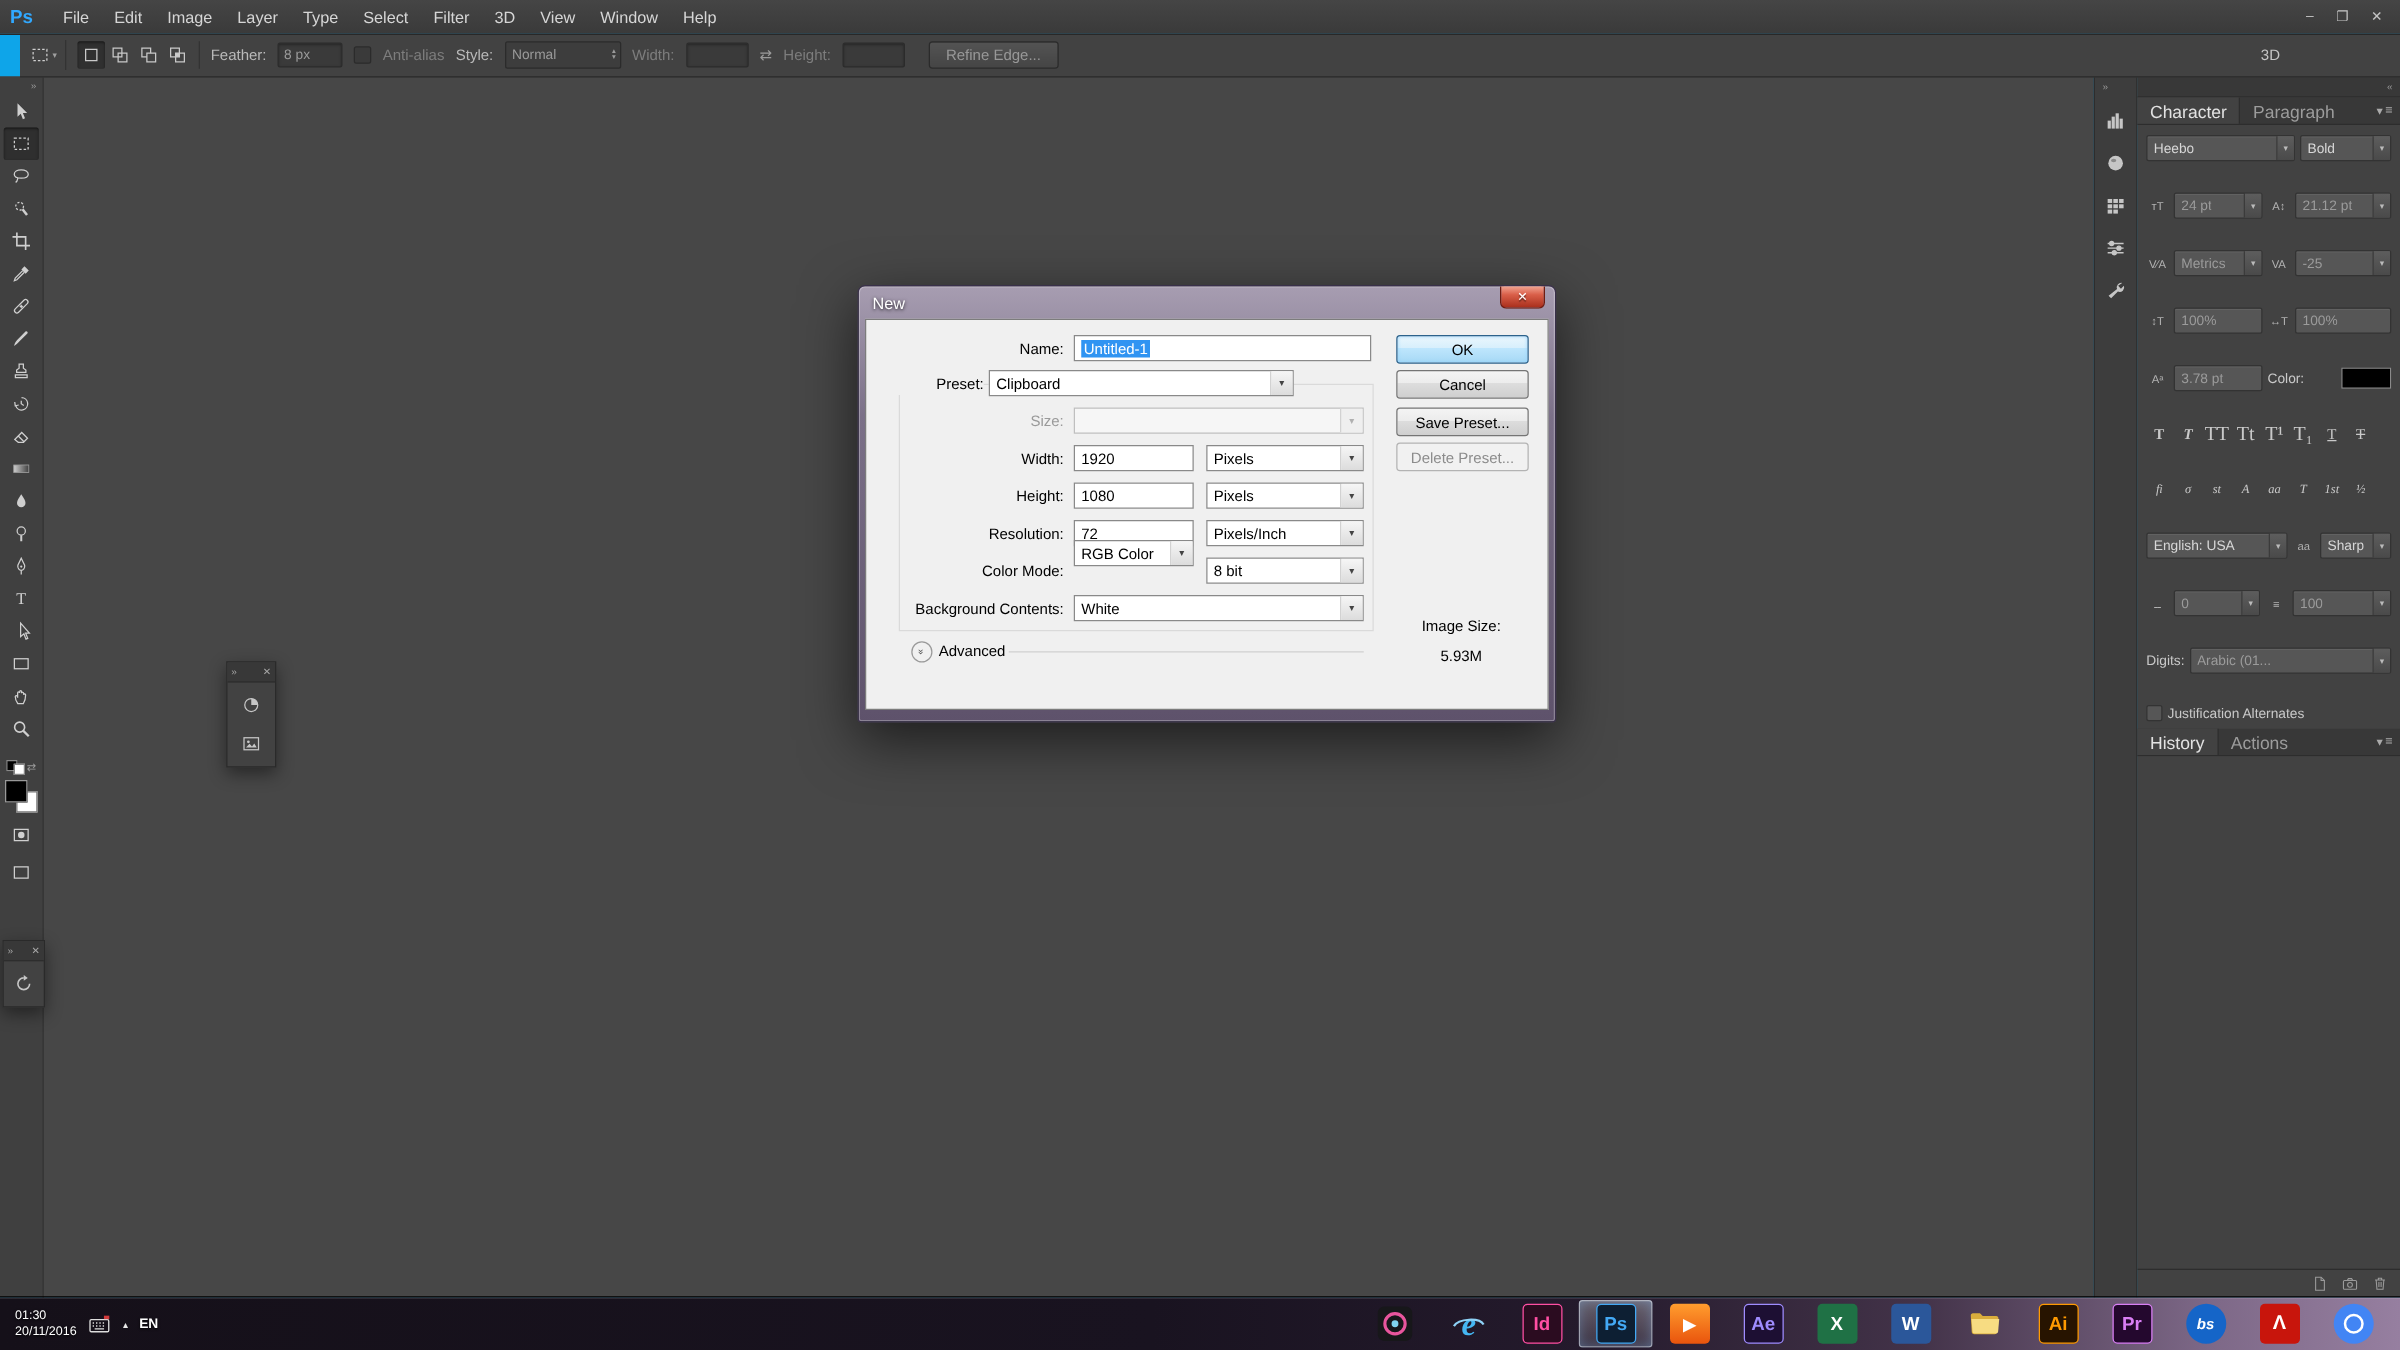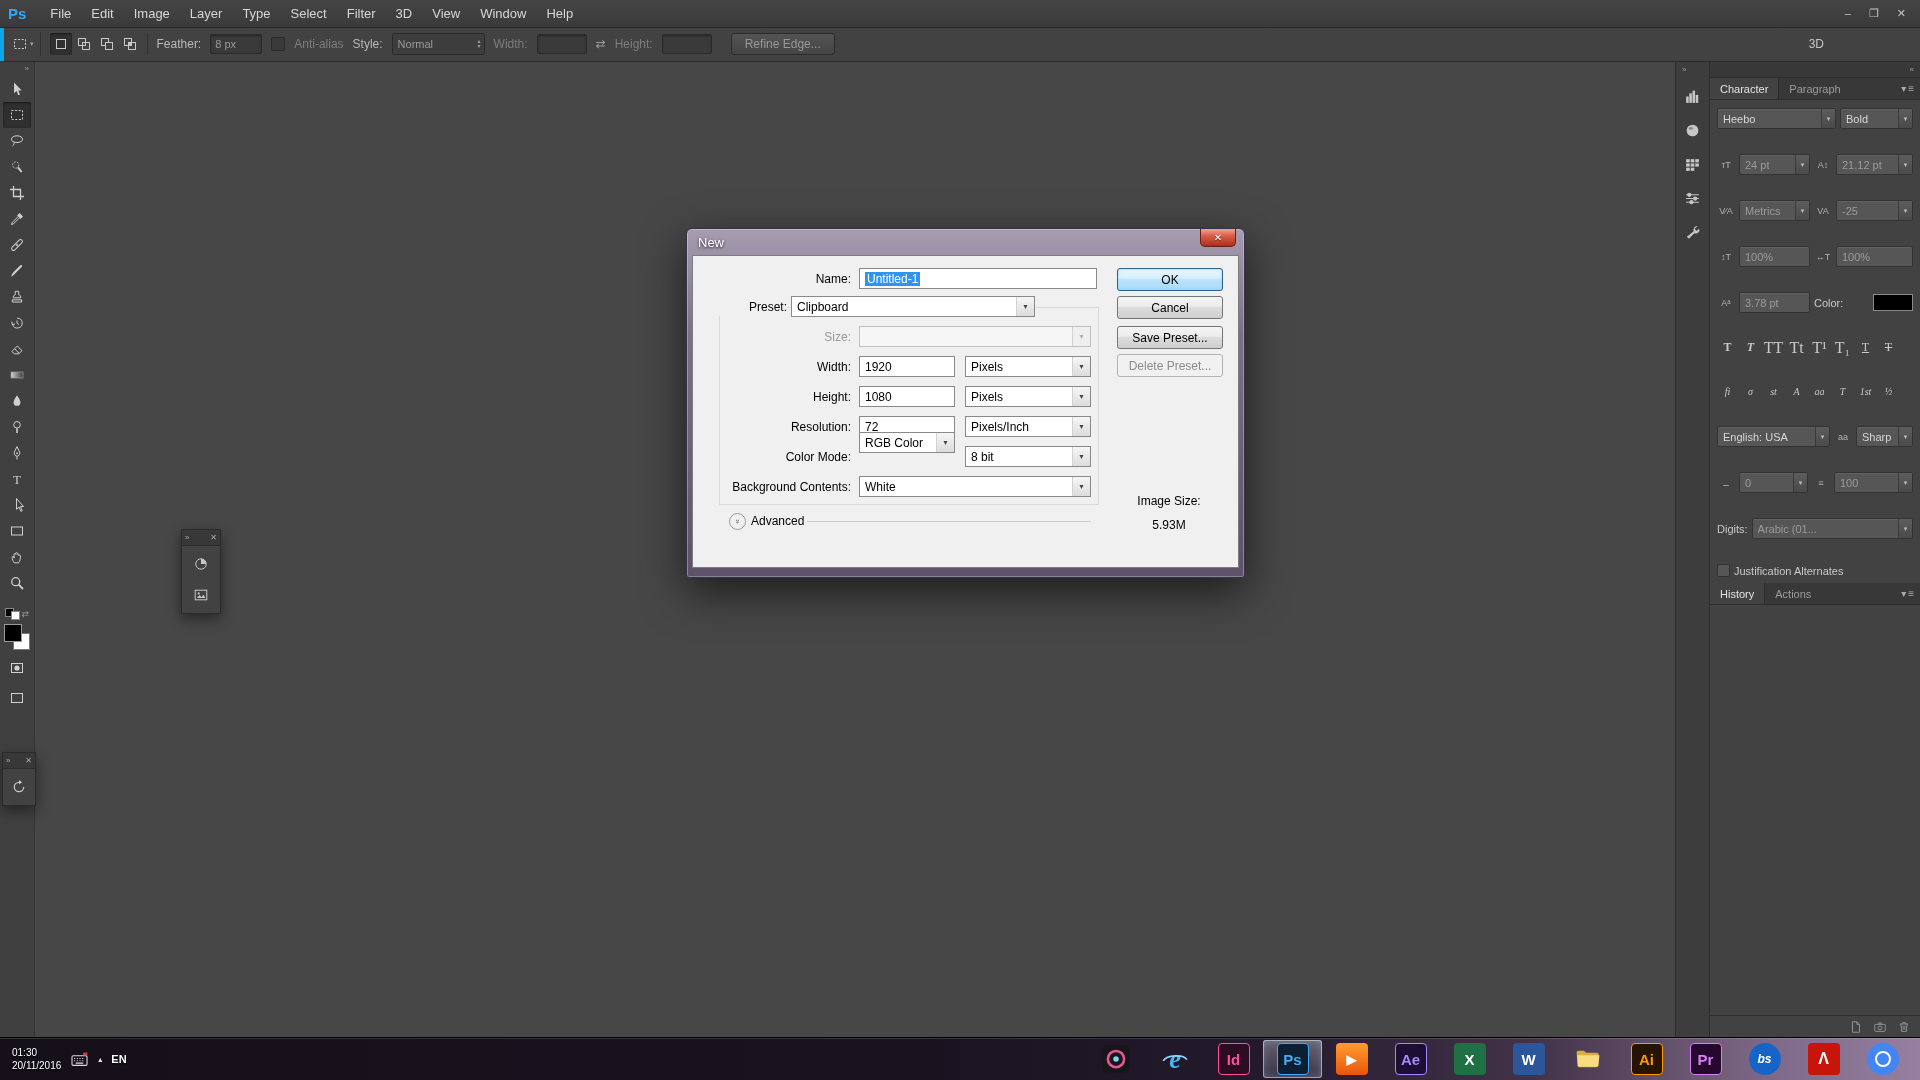--- a/index.html
+++ b/index.html
@@ -6,21 +6,21 @@
   #screen{position:relative;width:1920px;height:1080px;background:#0ea5e9;overflow:hidden;
           font-family:"Liberation Sans",sans-serif;-webkit-font-smoothing:antialiased;}
   
   .menu-bar{position:absolute;top:0;left:0;right:0;height:27px;background:linear-gradient(#454545,#3a3a3a);
             border-bottom:1px solid #282828;display:flex;align-items:center;z-index:30;}
   .ps-logo{color:#31a8ff;font-weight:bold;font-size:15px;margin:0 14px 0 8px;}
   .menu-item{padding:0 10px;font-size:13px;color:#d6d6d6;height:27px;display:flex;align-items:center;}
   .win-controls{margin-left:auto;display:flex;gap:18px;margin-right:14px;}
   .win-controls span{color:#c4c4c4;font-size:11px;}
   
-  .options-bar{position:absolute;top:27px;left:4px;right:0;height:34px;background:#424242;border-bottom:1px solid #2a2a2a;
+  .options-bar{position:absolute;top:27px;left:16px;right:0;height:34px;background:#424242;border-bottom:1px solid #2a2a2a;
                display:flex;align-items:center;gap:9px;padding-left:6px;font-size:12px;color:#bdbdbd;z-index:29;}
   .tool-preset{display:flex;align-items:center;gap:2px;padding:0 6px 0 2px;border-right:1px solid #333;height:24px;}
   .tp-caret{font-size:7px;color:#9f9f9f;}
   .mode-icons{display:flex;gap:1px;padding-right:6px;border-right:1px solid #333;}
   .mode-btn{width:22px;height:22px;display:flex;align-items:center;justify-content:center;border-radius:2px;}
   .mode-btn.active{background:#303030;box-shadow:inset 0 1px 2px rgba(0,0,0,.5);}
   .ob-label{color:#b9b9b9;}
   .ob-label.dis{color:#7d7d7d;}
   .ob-input{width:46px;height:18px;background:#3a3a3a;border:1px solid #2b2b2b;box-shadow:inset 0 1px 2px rgba(0,0,0,.35);
             color:#9a9a9a;font-size:11px;display:flex;align-items:center;padding-left:4px;border-radius:2px;}
@@ -60,21 +60,21 @@
   
   .right-dock{position:absolute;right:0;top:61px;bottom:42px;width:245px;display:flex;z-index:20;}
   .icon-strip{width:33px;background:#3d3d3d;border-left:1px solid #2d2d2d;border-right:1px solid #2d2d2d;
               display:flex;flex-direction:column;align-items:center;}
   .strip-header{height:16px;font-size:8px;color:#9a9a9a;display:flex;align-items:center;align-self:flex-start;padding-left:6px;}
   .strip-btn{width:28px;height:30px;display:flex;align-items:center;justify-content:center;border-radius:2px;margin-top:4px;}
   .panels{flex:1;background:#424242;display:flex;flex-direction:column;min-width:0;}
   .dock-header{height:16px;background:#383838;border-bottom:1px solid #2d2d2d;display:flex;align-items:center;
                justify-content:flex-end;padding-right:6px;color:#9a9a9a;font-size:8px;}
   .tab-row{height:21px;display:flex;background:#383838;border-bottom:1px solid #2d2d2d;align-items:stretch;}
-  .tab{padding:0 10px;font-size:11px;color:#9c9c9c;display:flex;align-items:center;text-align:right;}
+  .tab{padding:0 10px;font-size:14px;color:#9c9c9c;display:flex;align-items:center;text-align:right;}
   .tab.active{background:#424242;color:#e2e2e2;border-right:1px solid #2d2d2d;}
   .tab-menu{margin-left:auto;display:flex;align-items:center;gap:2px;padding-right:6px;color:#aaa;font-size:10px;}
   .cp-body{padding:8px 7px 6px;display:flex;flex-direction:column;gap:25px;}
   .cp-row{display:flex;gap:4px;align-items:center;}
   .combo{height:19px;background:#565656;border:1px solid #333;border-radius:2px;display:flex;align-items:center;
          font-size:11px;color:#d7d7d7;padding-left:5px;box-shadow:inset 0 1px 0 rgba(255,255,255,.07);min-width:0;}
   .combo .cv{white-space:nowrap;overflow:hidden;}
   .combo .arr{margin-left:auto;width:13px;align-self:stretch;display:flex;align-items:center;justify-content:center;
               font-size:7px;color:#bbb;border-left:1px solid #3b3b3b;background:linear-gradient(#5d5d5d,#4a4a4a);flex:none;}
   .dim{color:#9b9b9b;}

